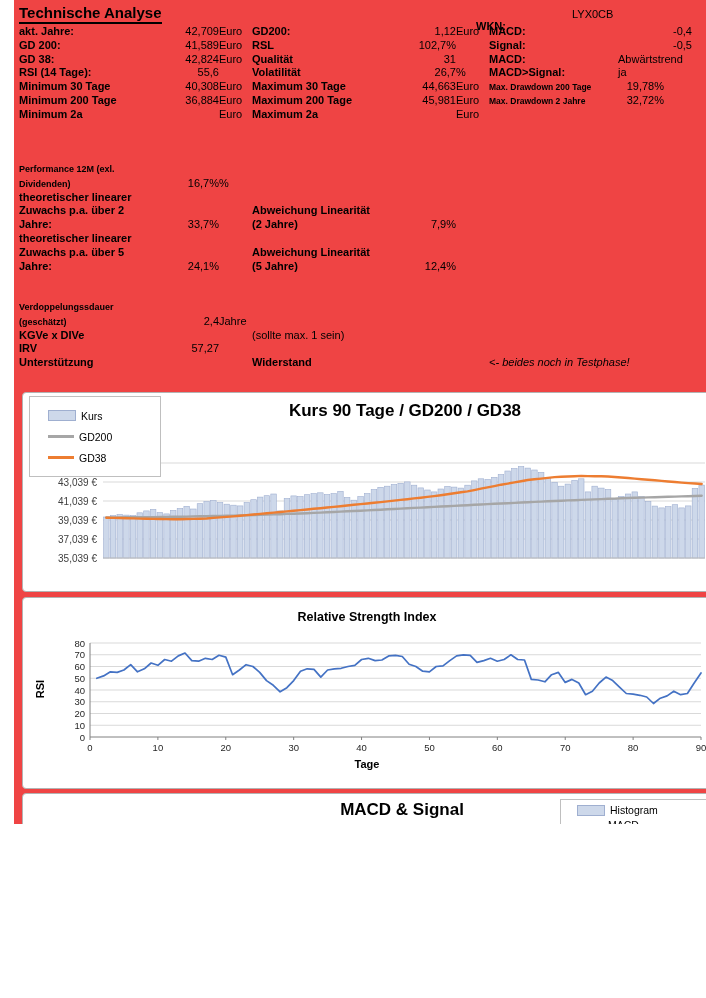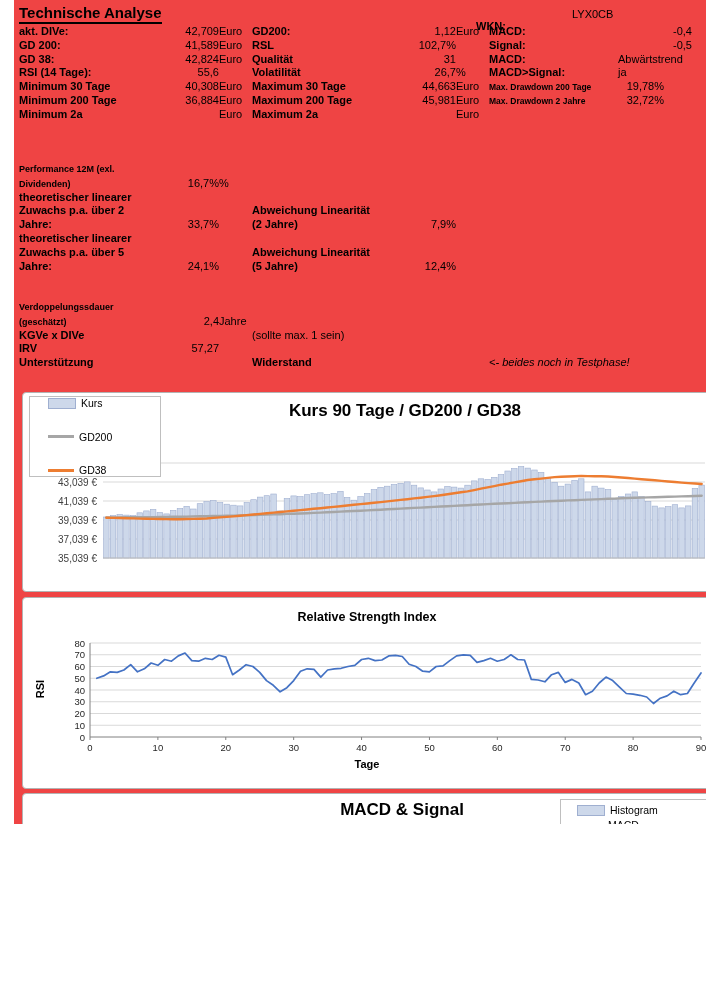--- a/index.html
+++ b/index.html
@@ -30,42 +30,42 @@
   #panel3{top:793px;height:182px;}
   .panel svg{position:absolute;left:0;top:0;}
   .c1-title{position:absolute;left:80px;right:4px;top:8px;text-align:center;
             font-size:17px;font-weight:bold;}
   .c2-title{position:absolute;left:0;right:0;top:12px;text-align:center;
             font-size:12.5px;font-weight:bold;}
   .c3-title{position:absolute;left:70px;right:0;top:6px;text-align:center;
             font-size:17px;font-weight:bold;}
   .legend{position:absolute;border:1px solid #bfbfbf;background:#fff;z-index:3;
           display:flex;flex-direction:column;justify-content:center;}
-  #legend1{left:6px;top:3px;width:112px;height:79px;gap:9px;padding-left:18px;justify-content:space-between;}
+  #legend1{left:6px;top:3px;width:112px;height:79px;gap:9px;padding-left:18px;}
   #legend3{left:537px;top:5px;width:152px;height:50px;gap:3px;padding-left:16px;}
   .lg-row{display:flex;align-items:center;gap:5px;font-size:10.5px;}
   .sw-bar{width:26px;height:9px;background:#cdd8ea;border:1px solid #9fafd0;}
   .sw-line{width:26px;height:3px;}
   .rsi-ylab{position:absolute;left:-18px;top:85px;width:70px;text-align:center;
             font-size:11px;font-weight:bold;transform:rotate(-90deg);}
   .tage-xlab{position:absolute;left:0;right:0;top:160px;text-align:center;
              font-size:11px;font-weight:bold;}
 </style>
 </head>
 <body>
 
 <div class="page">
 
   <span class="doc-title">Technische Analyse</span>
   <span class="wkn-label">WKN:</span>
   <span class="wkn-value">LYX0CB</span>
 
   <div class="stats" id="stats">
       <div class="srow">
-        <span class="c c1 lab">akt. DIVe:</span>
+        <span class="c c1 lab">akt. Jahre:</span>
         <span class="c c2 val">42,709</span>
         <span class="c c3 unit">Euro</span>
         <span class="c c4 lab">GD200:</span>
         <span class="c c5 val">1,12</span>
         <span class="c c6 unit">Euro</span>
         <span class="c c7 lab">MACD:</span>
         <span class="c c8 val">-0,4</span>
       </div>
       <div class="srow">
         <span class="c c1 lab">GD 200:</span>

